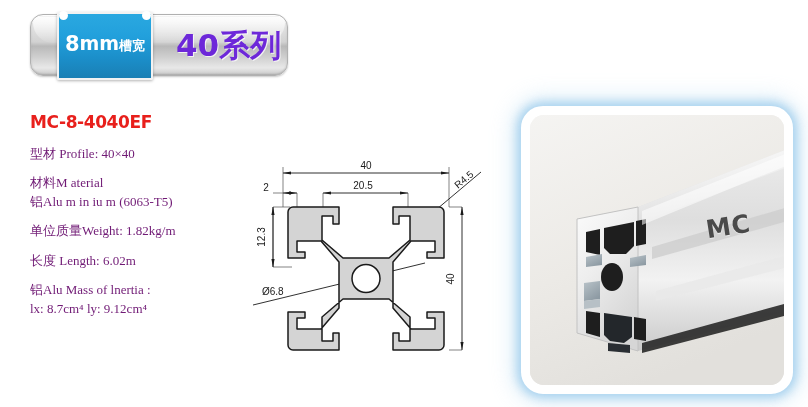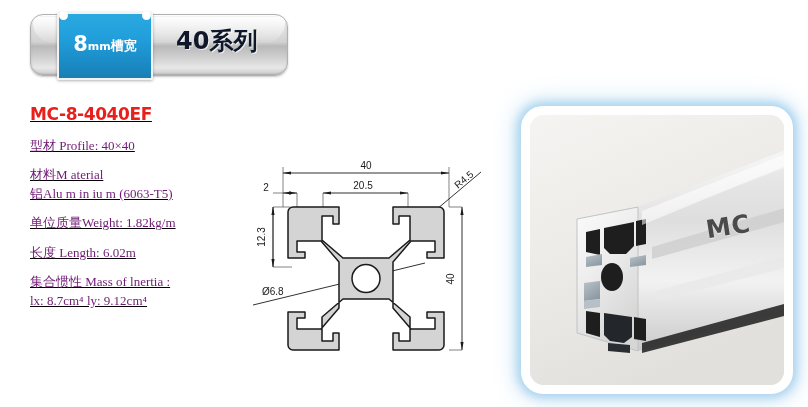--- a/index.html
+++ b/index.html
@@ -53,22 +53,22 @@
     border-radius: 11px 11px 40px 40px;
     background: linear-gradient(to bottom, rgba(255,255,255,0.85), rgba(255,255,255,0.05));
     pointer-events: none;
   }
   .plaque-label {
     position: absolute;
     left: 146px;
     top: 11px;
     font-family: "DejaVu Sans", sans-serif;
     font-weight: bold;
-    font-size: 24px;
-    color: #0f172a;
+    font-size: 31px;
+    color: #6d28d9;
     letter-spacing: 0px;
     text-shadow: 1px 1px 0 rgba(255,255,255,0.75);
     white-space: nowrap;
   }
 
   
   #blue-tag {
     position: absolute;
     left: 27px;
     top: -2px;
@@ -110,35 +110,34 @@
     font-family: "DejaVu Sans", sans-serif;
     color: #ffffff;
     white-space: nowrap;
   }
   .tag-num {
     font-size: 21px;
     font-weight: bold;
     vertical-align: -1px;
   }
   .tag-unit {
-    font-size: 11px;
+    font-size: 19px;
     font-weight: bold;
   }
   .tag-cn {
     font-size: 13px;
     font-weight: bold;
   }
 
   
   #spec-block {
     position: absolute;
     left: 30px;
-    top: 104px;
+    top: 112px;
     width: 230px;
-    text-decoration: underline;
   }
   #product-code {
     font-family: "DejaVu Sans", sans-serif;
     font-size: 17px;
     font-weight: bold;
     color: #e8201c;
     letter-spacing: -0.4px;
     margin-bottom: 13px;
   }
   .spec-item {
@@ -235,21 +234,21 @@
 
   <div class="spec-item">
     <span class="sub">单位质量Weight: 1.82kg/m</span>
   </div>
 
   <div class="spec-item">
     <span class="sub">长度 Length: 6.02m</span>
   </div>
 
   <div class="spec-item">
-    <span class="sub">集合惯性 Mass of lnertia :</span>
+    <span class="sub">铝Alu Mass of lnertia :</span>
     <span class="sub">lx: 8.7cm⁴    ly: 9.12cm⁴</span>
   </div>
 
 </div>
 
 <div id="drawing">
   <svg width="265" height="235" viewBox="0 0 265 235" xmlns="http://www.w3.org/2000/svg">
     <defs>
       <marker id="arrL" markerWidth="10" markerHeight="6" refX="9" refY="3" orient="auto">
         <path d="M9,3 L0,1.2 L0,4.8 Z" fill="#1a1a1a"></path>

